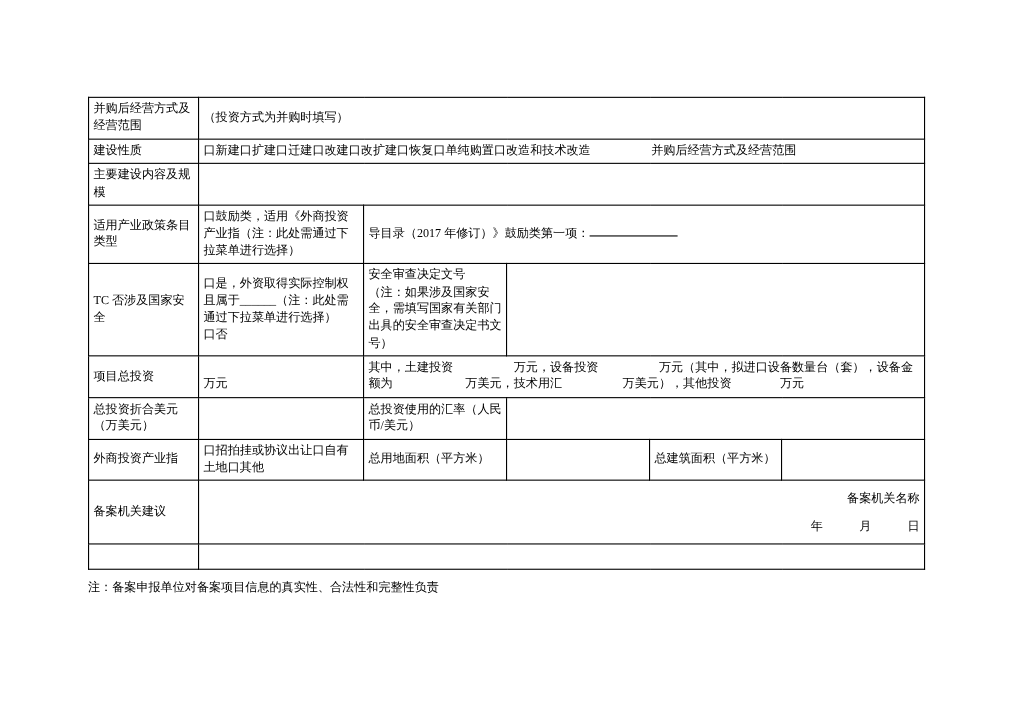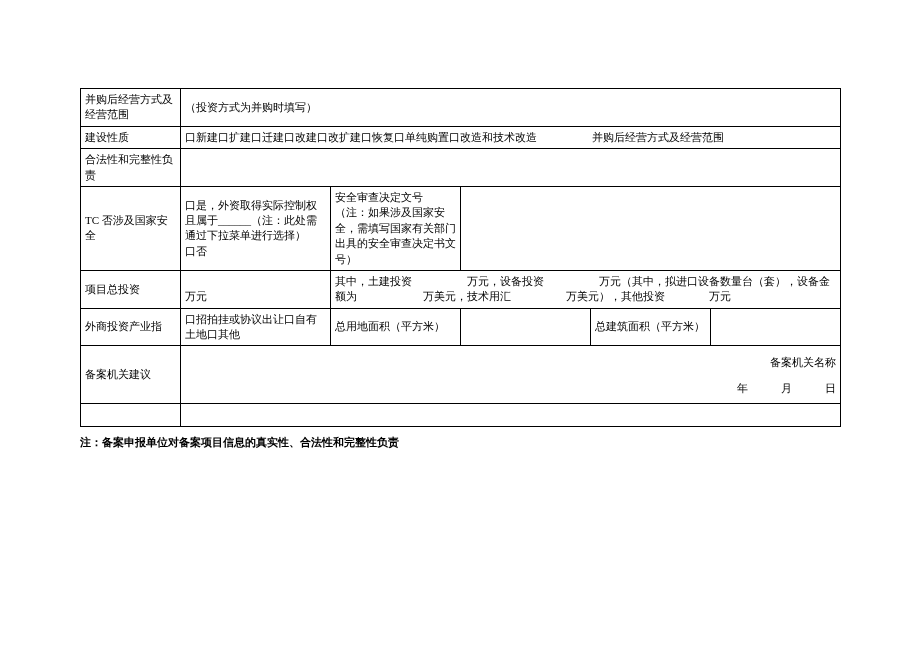--- a/index.html
+++ b/index.html
@@ -23,21 +23,20 @@
     td {
       border: 1px solid #000;
       padding: 3px 4px;
       vertical-align: middle;
       line-height: 1.4;
       word-wrap: break-word;
     }
     .note {
       margin-top: 8px;
       font-size: 11px;
-      font-weight: bold;
     }
     .center {
       text-align: right;
     }
     .blank-line {
       display: inline-block;
       border-bottom: 1px solid #000;
       width: 80px;
       height: 10px;
     }
@@ -64,40 +63,53 @@
     <td colspan="5">（投资方式为并购时填写）</td>
   </tr>
 
   <tr>
     <td>建设性质</td>
     <td colspan="5">口新建口扩建口迁建口改建口改扩建口恢复口单纯购置口改造和技术改造　　　　　并购后经营方式及经营范围</td>
   </tr>
 
 
   <tr>
-    <td>合法性和完整性负责</td>
+    <td>主要建设内容及规模</td>
     <td colspan="5"></td>
   </tr>
 
+  <tr>
+    <td>适用产业政策条目类型</td>
+    <td>口鼓励类，适用《外商投资产业指（注：此处需通过下拉菜单进行选择）</td>
+    <td colspan="4">
+      <span>导目录（2017 年修订）》鼓励类第一项：</span><span class="blank-line"></span>
+    </td>
+  </tr>
 
   <tr>
     <td>TC 否涉及国家安全</td>
     <td style="white-space:pre-line">口是，外资取得实际控制权且属于______（注：此处需通过下拉菜单进行选择）
 口否</td>
     <td style="white-space:pre-line">安全审查决定文号
 （注：如果涉及国家安全，需填写国家有关部门出具的安全审查决定书文号）</td>
     <td colspan="3"></td>
   </tr>
 
   <tr>
     <td>项目总投资</td>
     <td style="vertical-align:bottom">万元</td>
     <td colspan="4">其中，土建投资　　　　　万元，设备投资　　　　　万元（其中，拟进口设备数量台（套），设备金额为　　　　　　万美元，技术用汇　　　　　万美元），其他投资　　　　万元</td>
   </tr>
 
+  <tr>
+    <td>总投资折合美元（万美元）</td>
+    <td></td>
+    <td>总投资使用的汇率（人民币/美元）</td>
+    <td colspan="3"></td>
+  </tr>
 
 
   <tr>
     <td>外商投资产业指</td>
     <td>口招拍挂或协议出让口自有土地口其他</td>
     <td>总用地面积（平方米）</td>
     <td></td>
     <td>总建筑面积（平方米）</td>
     <td></td>
   </tr>

